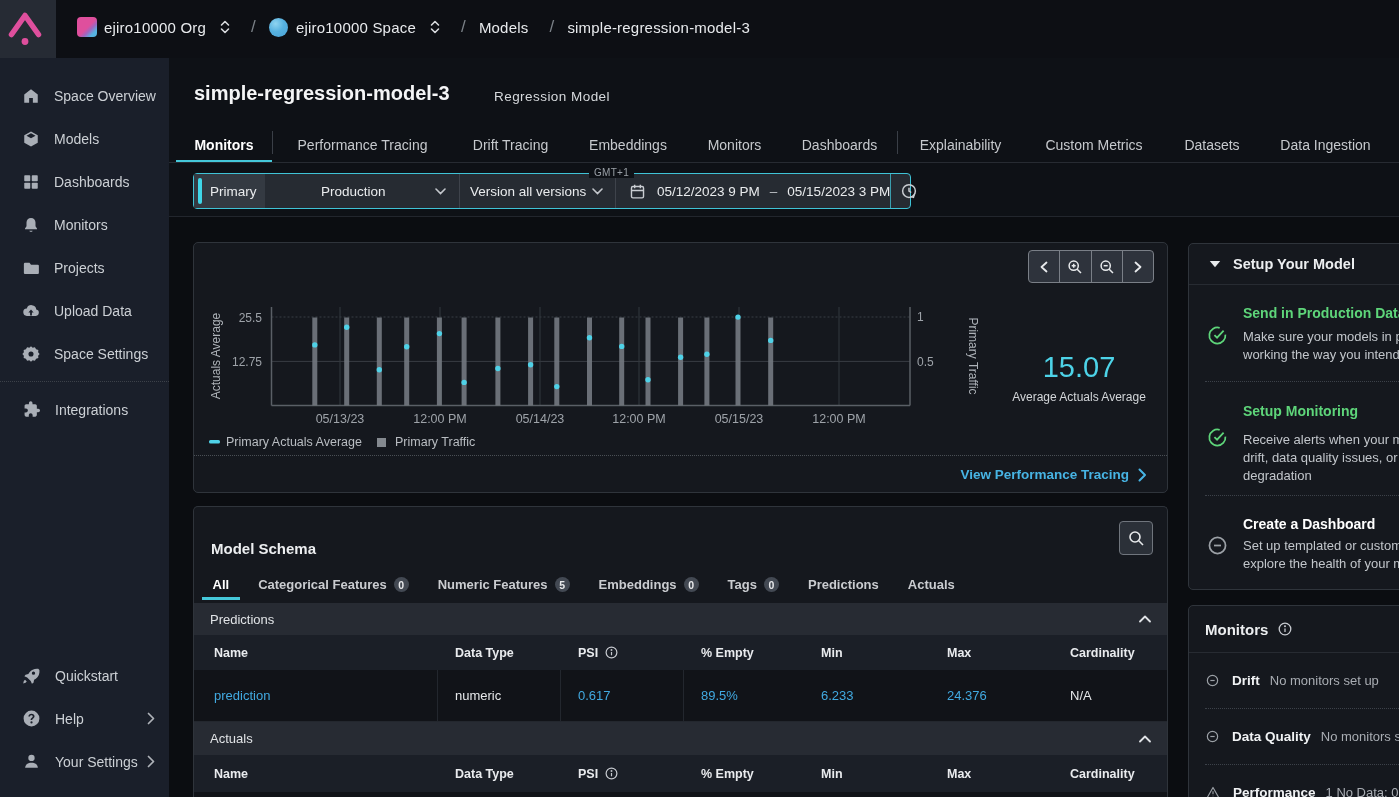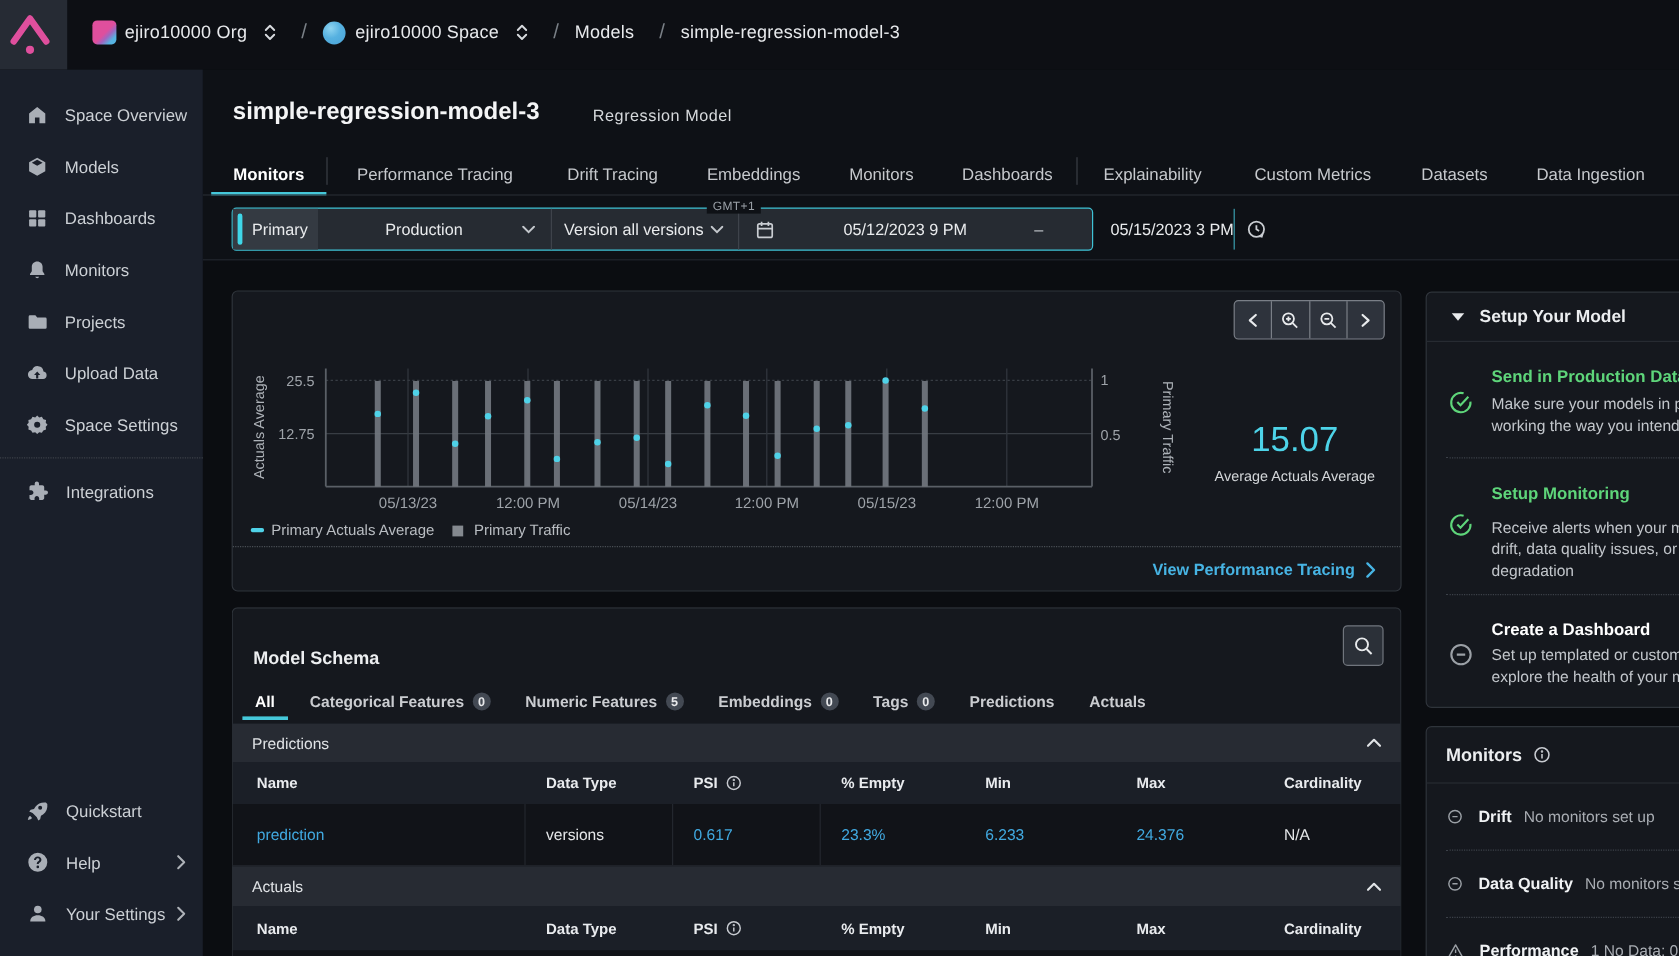--- a/index.html
+++ b/index.html
@@ -193,21 +193,21 @@
   <div class="fcell" style="width:155px; flex:0 0 155px; padding-left:16px; justify-content:space-between; border-right:1px solid #3e434b;margin-left:40px;">Production
     <svg width="11" height="7" viewBox="0 0 11 7" style="margin-right:13px">
         <path d="M1 1 L5.5 5.5 L10 1" fill="none" stroke="#c3c7cc" stroke-width="1.6" stroke-linecap="round"></path>
       </svg>
   </div>
   <div class="fcell" style="width:156px; flex:0 0 156px; padding-left:10px; justify-content:space-between; border-right:1px solid #3e434b;">Version all versions
     <svg width="11" height="7" viewBox="0 0 11 7" style="margin-right:12px">
         <path d="M1 1 L5.5 5.5 L10 1" fill="none" stroke="#c3c7cc" stroke-width="1.6" stroke-linecap="round"></path>
       </svg>
   </div>
-  <div class="fcell" style="flex:1; padding-left:13px;gap:46px;">
+  <div class="fcell" style="flex:1; padding-left:13px;">
     <svg width="17" height="17" viewBox="0 0 24 24" fill="none" stroke="#c9cdd2" stroke-width="2">
         <rect x="3.5" y="5" width="17" height="16" rx="2"></rect>
         <path d="M3.5 10.5 h17 M8 2.5 v5 M16 2.5 v5"></path>
       </svg>
     <span style="margin-left:11px">05/12/2023 9 PM</span>
     <span style="margin:0 10px; color:#c3c7cc">–</span>
     <span>05/15/2023 3 PM</span>
   </div>
   <div class="fcell" style="width:36px; flex:0 0 36px; border-left:1px solid #3a9eae; justify-content:center;">
     <svg width="18" height="18" viewBox="0 0 24 24" fill="none" stroke="#c9cdd2" stroke-width="2">
@@ -350,23 +350,23 @@
             <path d="M7 6.4 V10"></path>
             <circle cx="7" cy="4.2" r="0.4" fill="#c7cad0"></circle>
           </svg></div>
       <div class="tc tc4">% Empty</div>
         <div class="tc tc5">Min</div>
         <div class="tc tc6">Max</div>
         <div class="tc tc7">Cardinality</div>
     </div>
     <div class="tblRow">
       <div class="tc tc1 cyan">prediction</div>
-        <div class="tc tc2">versions</div>
+        <div class="tc tc2">numeric</div>
       <div class="tc tc3 cyan">0.617</div>
-        <div class="tc tc4 cyan">23.3%</div>
+        <div class="tc tc4 cyan">89.5%</div>
       <div class="tc tc5 cyan">6.233</div>
         <div class="tc tc6 cyan">24.376</div>
         <div class="tc tc7">N/A</div>
     </div>
     <div class="secHead" style="height:33px">Actuals
       <svg width="12" height="8" viewBox="0 0 12 8">
           <path d="M1 6.5 L6 1.5 L11 6.5" fill="none" stroke="#dfe2e5" stroke-width="1.8" stroke-linecap="round" stroke-linejoin="round"></path>
         </svg>
     </div>
     <div class="tblHead" style="height:37px">

